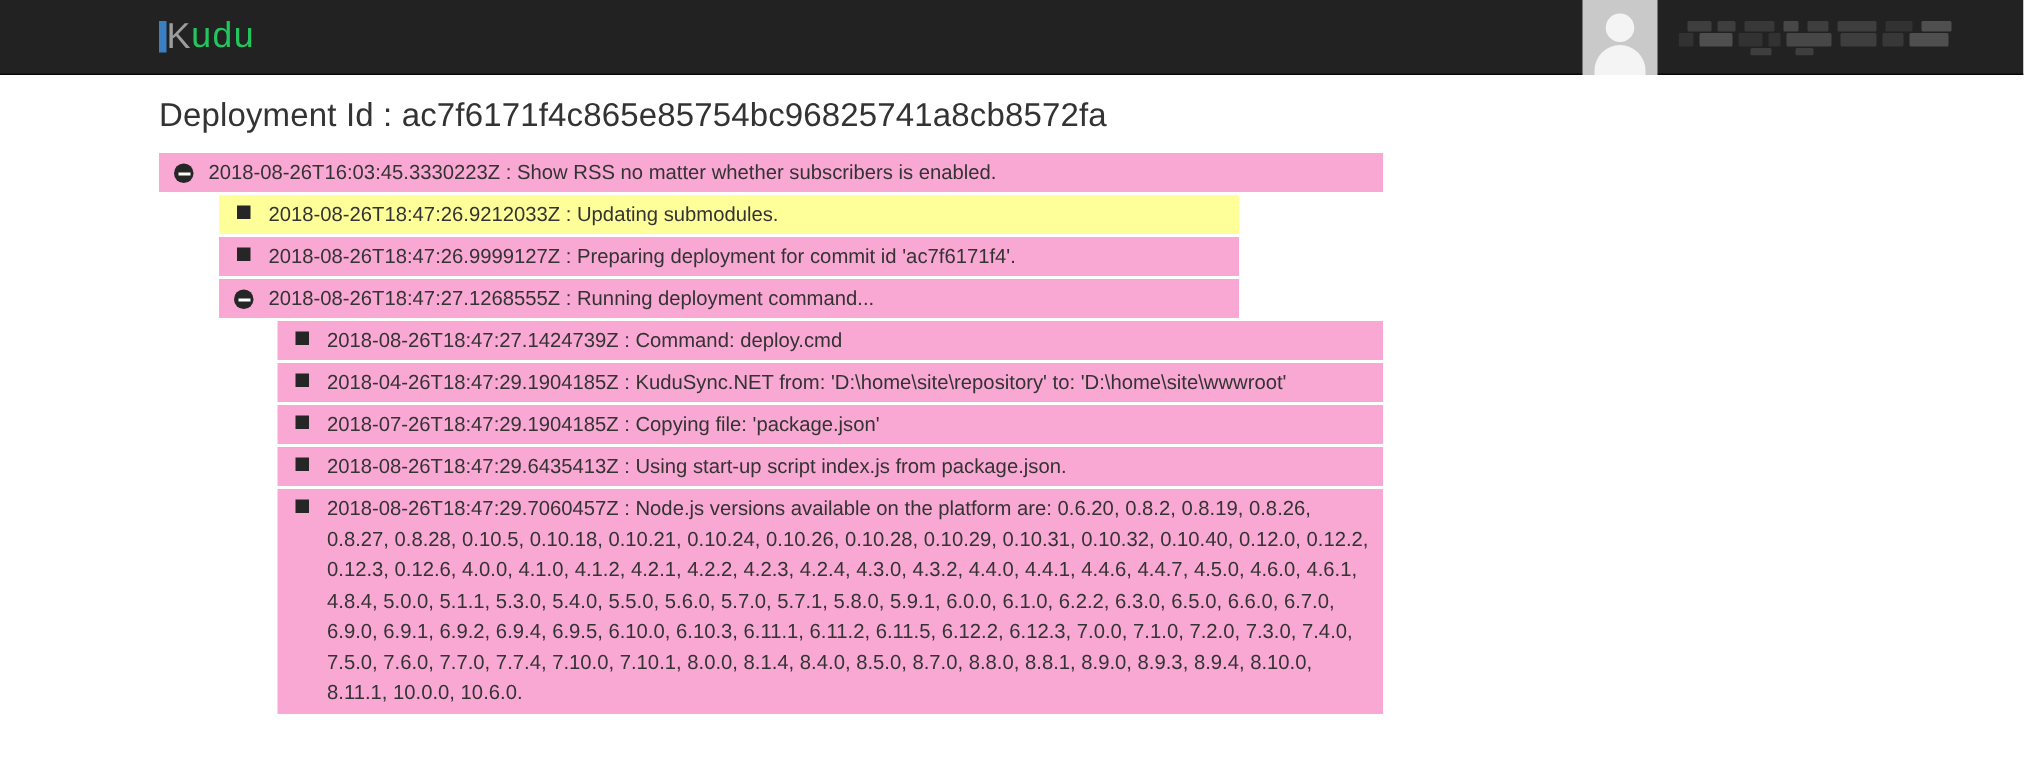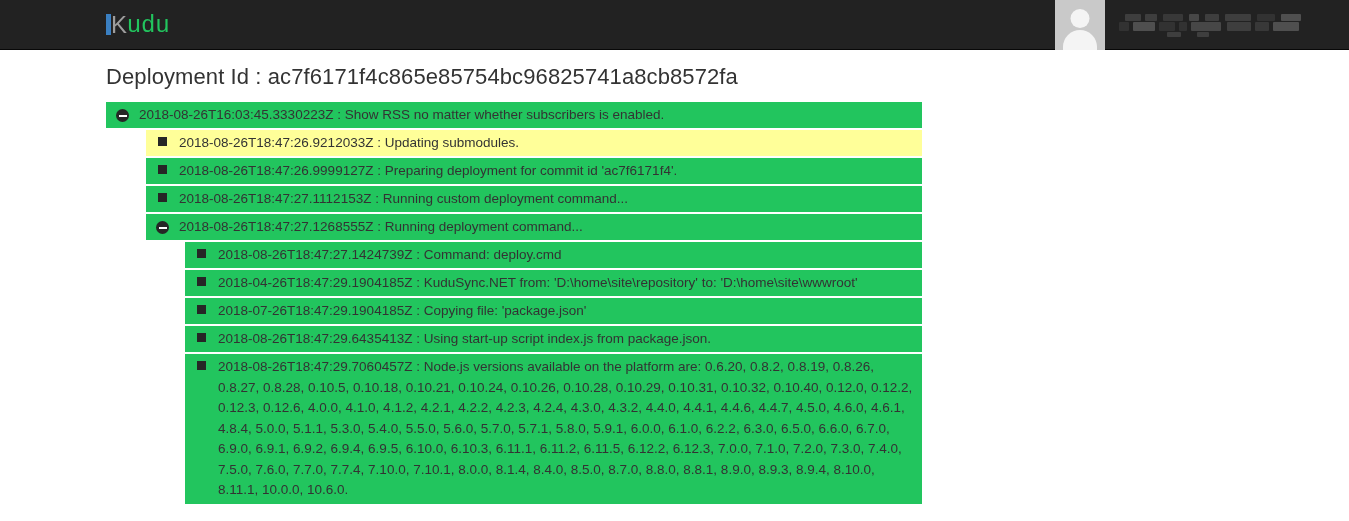--- a/index.html
+++ b/index.html
@@ -127,31 +127,31 @@
     margin: 14px 0 12px 0;
     line-height: 1.2;
     letter-spacing: 0.1px;
   }
 
   
   .tree { width: 816px; margin-left: 0; }
   .tree-row {
     display: flex;
     align-items: flex-start;
-    background: #22c55e;
+    background: #f9a8d4;
     margin-bottom: 2px;
     min-height: 24px;
     padding: 3px 8px 3px 0;
     font-size: 13.5px;
     color: #333333;
     line-height: 20px;
   }
   .tree-row.highlight { background: #ffff99; }
   .tree-row.lvl0 { padding-left: 10px; }
-  .tree-row.lvl1 { margin-left: 40px; padding-left: 10px; width: 776px; }
+  .tree-row.lvl1 { margin-left: 40px; padding-left: 10px; width: 680px; }
   .tree-row.lvl2 { margin-left: 79px; padding-left: 10px; width: 737px; }
 
   .row-icon {
     flex: 0 0 auto;
     width: 13px;
     margin-right: 10px;
     margin-top: 4px;
     display: flex;
     align-items: center;
     justify-content: center;
@@ -241,26 +241,20 @@
         <div class="row-text">2018-08-26T18:47:26.9212033Z : Updating submodules.</div>
       </div>
       <div class="tree-row lvl1">
         <div class="row-icon">
           <span class="icon-leaf"></span>
         </div>
         <div class="row-text">2018-08-26T18:47:26.9999127Z : Preparing deployment for commit id 'ac7f6171f4'.</div>
       </div>
       <div class="tree-row lvl1">
         <div class="row-icon">
-          <span class="icon-leaf"></span>
-        </div>
-        <div class="row-text">2018-08-26T18:47:27.1112153Z : Running custom deployment command...</div>
-      </div>
-      <div class="tree-row lvl1">
-        <div class="row-icon">
           <span class="icon-collapse"></span>
         </div>
         <div class="row-text">2018-08-26T18:47:27.1268555Z : Running deployment command...</div>
       </div>
       <div class="tree-row lvl2">
         <div class="row-icon">
           <span class="icon-leaf"></span>
         </div>
         <div class="row-text">2018-08-26T18:47:27.1424739Z : Command: deploy.cmd</div>
       </div>

